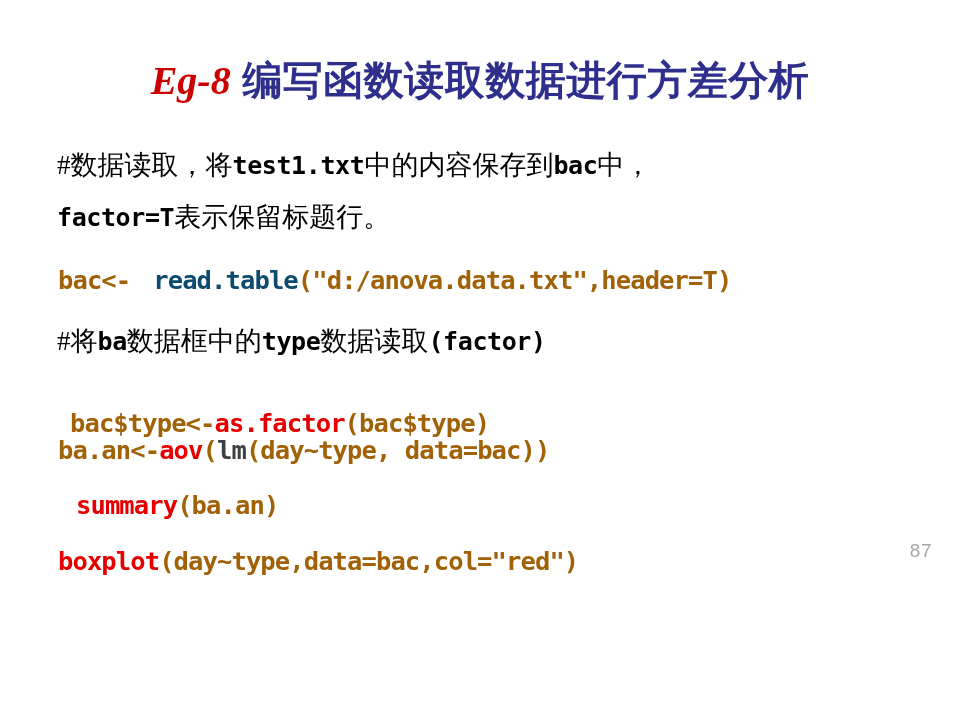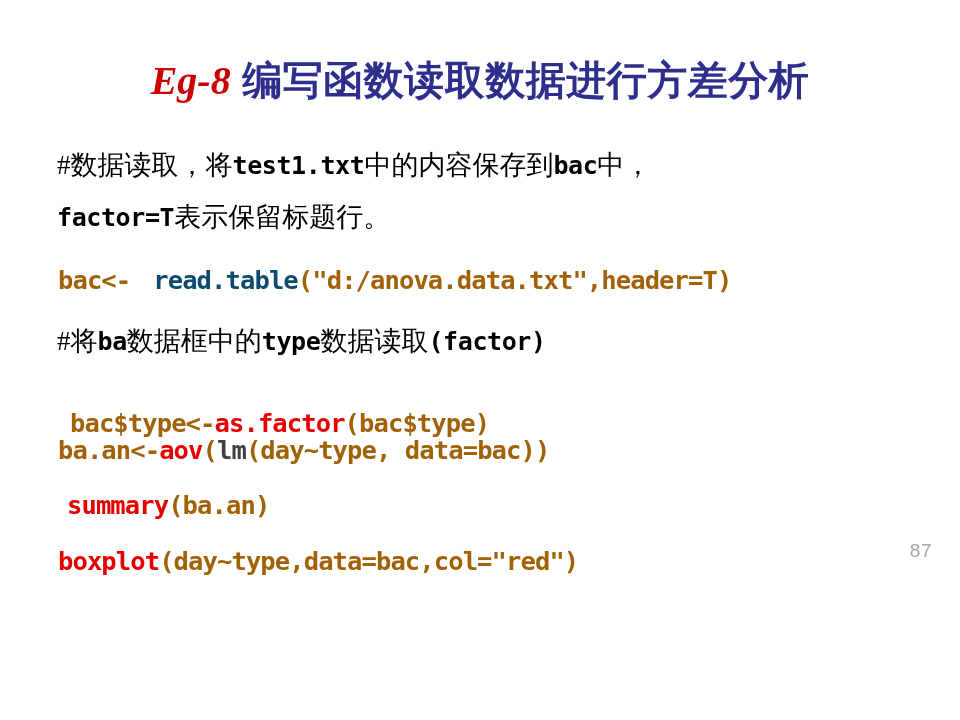--- a/index.html
+++ b/index.html
@@ -89,21 +89,21 @@
   .blk  { color: #a16207; }
 
   
   .row { position: absolute; left: 0; }
   #row-0 { top: 0px;   }
   #row-1 { top: 52px;  }
   #row-2 { top: 116px; left: 1px; }
   #row-3 { top: 176px; }
   #row-4 { top: 231px; left: 13px; margin-top: 28px; }
   #row-5 { top: 286px; left: 1px; }
-  #row-6 { top: 341px; left: 10px; }
+  #row-6 { top: 341px; left: 19px; }
   #row-7 { top: 397px; left: 1px; }
 
   
   #page-number {
     position: absolute;
     right: 28px;
     bottom: 18px;
     font-family: "Liberation Sans", "DejaVu Sans", sans-serif;
     font-size: 19px;
     color: #a6a6a6;

